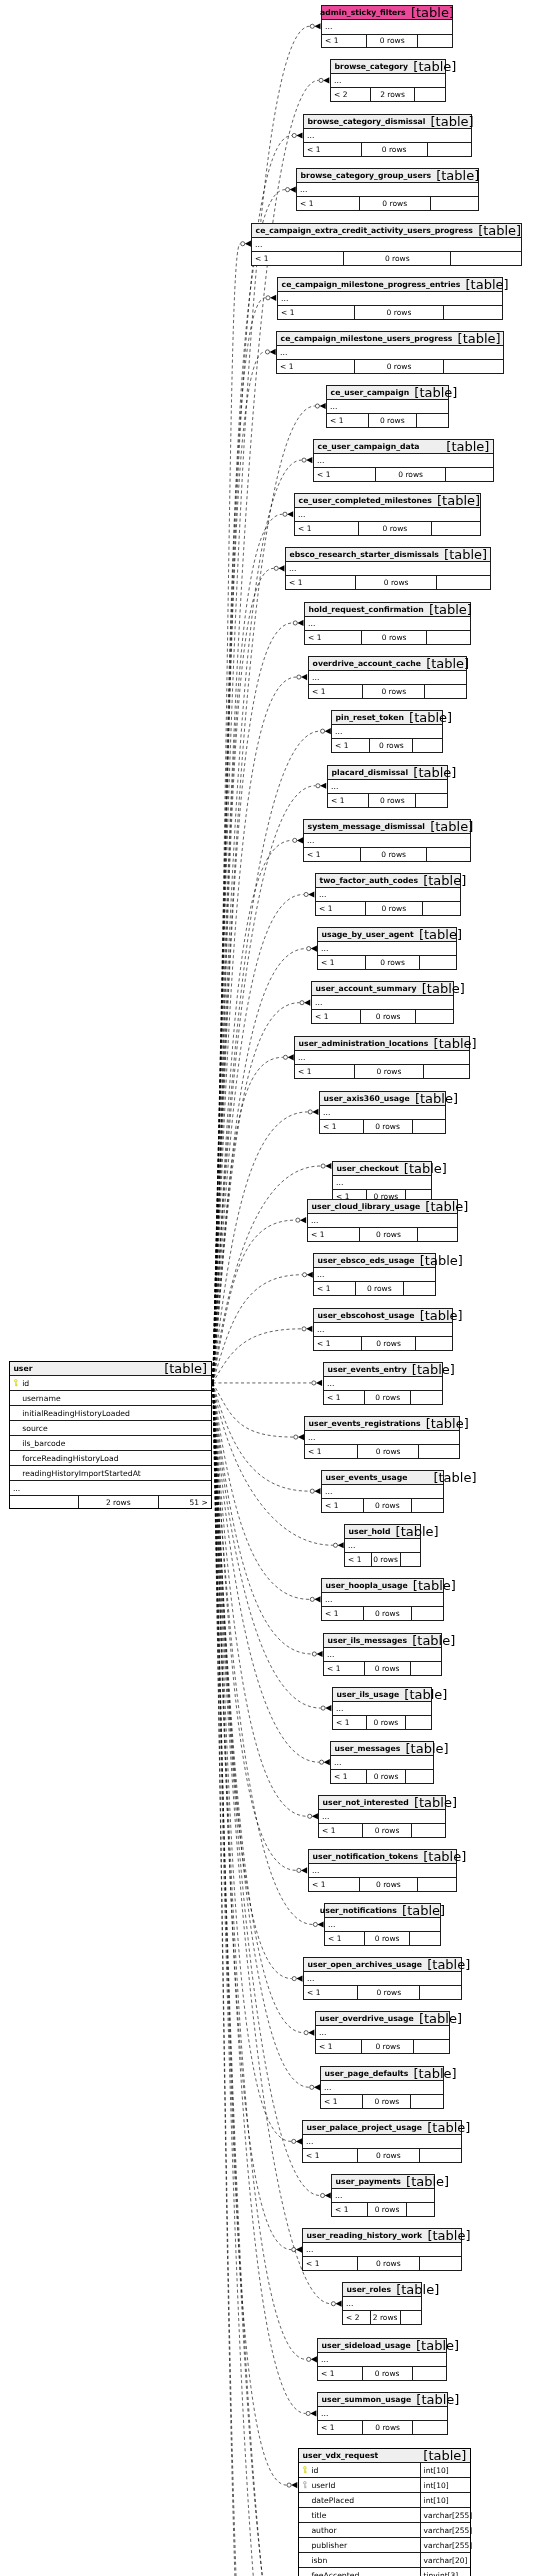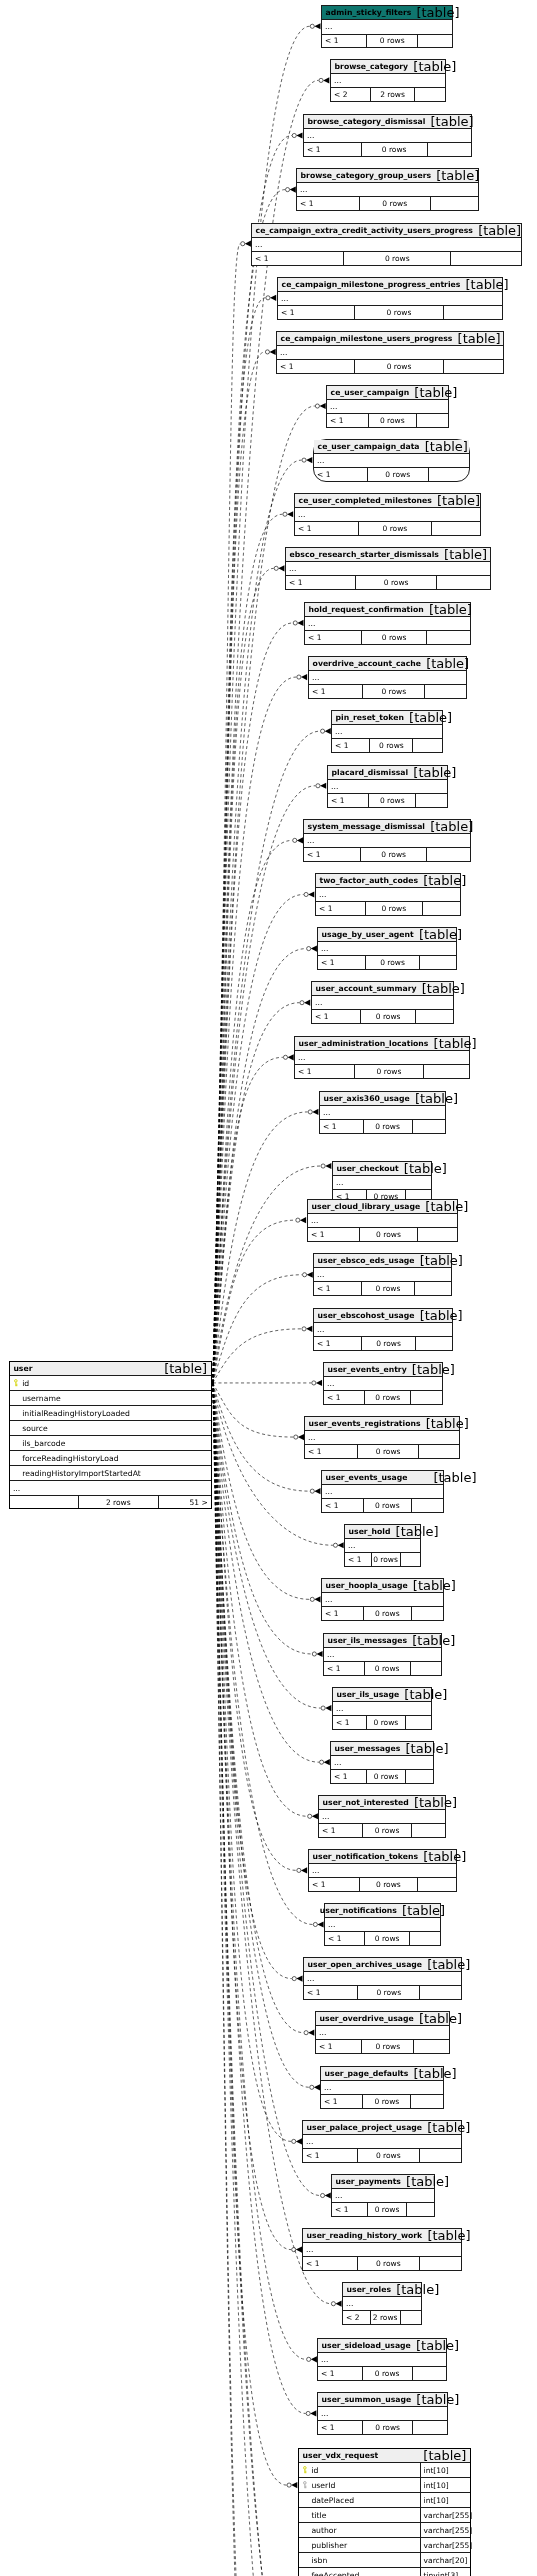--- a/index.html
+++ b/index.html
@@ -244,21 +244,21 @@
           <span class="cn">...</span>
         </span>
       </div>
       <div class="ft">
         <span class="c c1"></span>
         <span class="c c2">2 rows</span>
         <span class="c c3">51 &gt;</span>
       </div>
     </div>
     <div class="tbl" style="left: 321px; top: 5.2px; width: 132px;">
-      <div class="hd" style="background: #0f766e;">
+      <div class="hd" style="background: #ec4899; justify-content: center;">
         <span class="nm">admin_sticky_filters</span>
         <span class="tag">[table]</span>
       </div>
       <div class="dots">...</div>
       <div class="ft">
         <span class="c c1">&lt; 1</span>
         <span class="c c2">0 rows</span>
         <span class="c c3"></span>
       </div>
     </div>
@@ -339,21 +339,21 @@
         <span class="nm">ce_user_campaign</span>
         <span class="tag">[table]</span>
       </div>
       <div class="dots">...</div>
       <div class="ft">
         <span class="c c1">&lt; 1</span>
         <span class="c c2">0 rows</span>
         <span class="c c3"></span>
       </div>
     </div>
-    <div class="tbl" style="left: 313px; top: 439px; width: 157px; border-radius: 13px;">
+    <div class="tbl" style="left: 313px; top: 439px; width: 181px;">
       <div class="hd" style="background: rgb(239, 239, 239);">
         <span class="nm">ce_user_campaign_data</span>
         <span class="tag">[table]</span>
       </div>
       <div class="dots">...</div>
       <div class="ft">
         <span class="c c1">&lt; 1</span>
         <span class="c c2">0 rows</span>
         <span class="c c3"></span>
       </div>
@@ -519,21 +519,21 @@
         <span class="nm">user_cloud_library_usage</span>
         <span class="tag">[table]</span>
       </div>
       <div class="dots">...</div>
       <div class="ft">
         <span class="c c1">&lt; 1</span>
         <span class="c c2">0 rows</span>
         <span class="c c3"></span>
       </div>
     </div>
-    <div class="tbl" style="left: 313px; top: 1253px; width: 139px;">
+    <div class="tbl" style="left: 313px; top: 1253px; width: 123px;">
       <div class="hd" style="background: rgb(239, 239, 239);">
         <span class="nm">user_ebsco_eds_usage</span>
         <span class="tag">[table]</span>
       </div>
       <div class="dots">...</div>
       <div class="ft">
         <span class="c c1">&lt; 1</span>
         <span class="c c2">0 rows</span>
         <span class="c c3"></span>
       </div>

